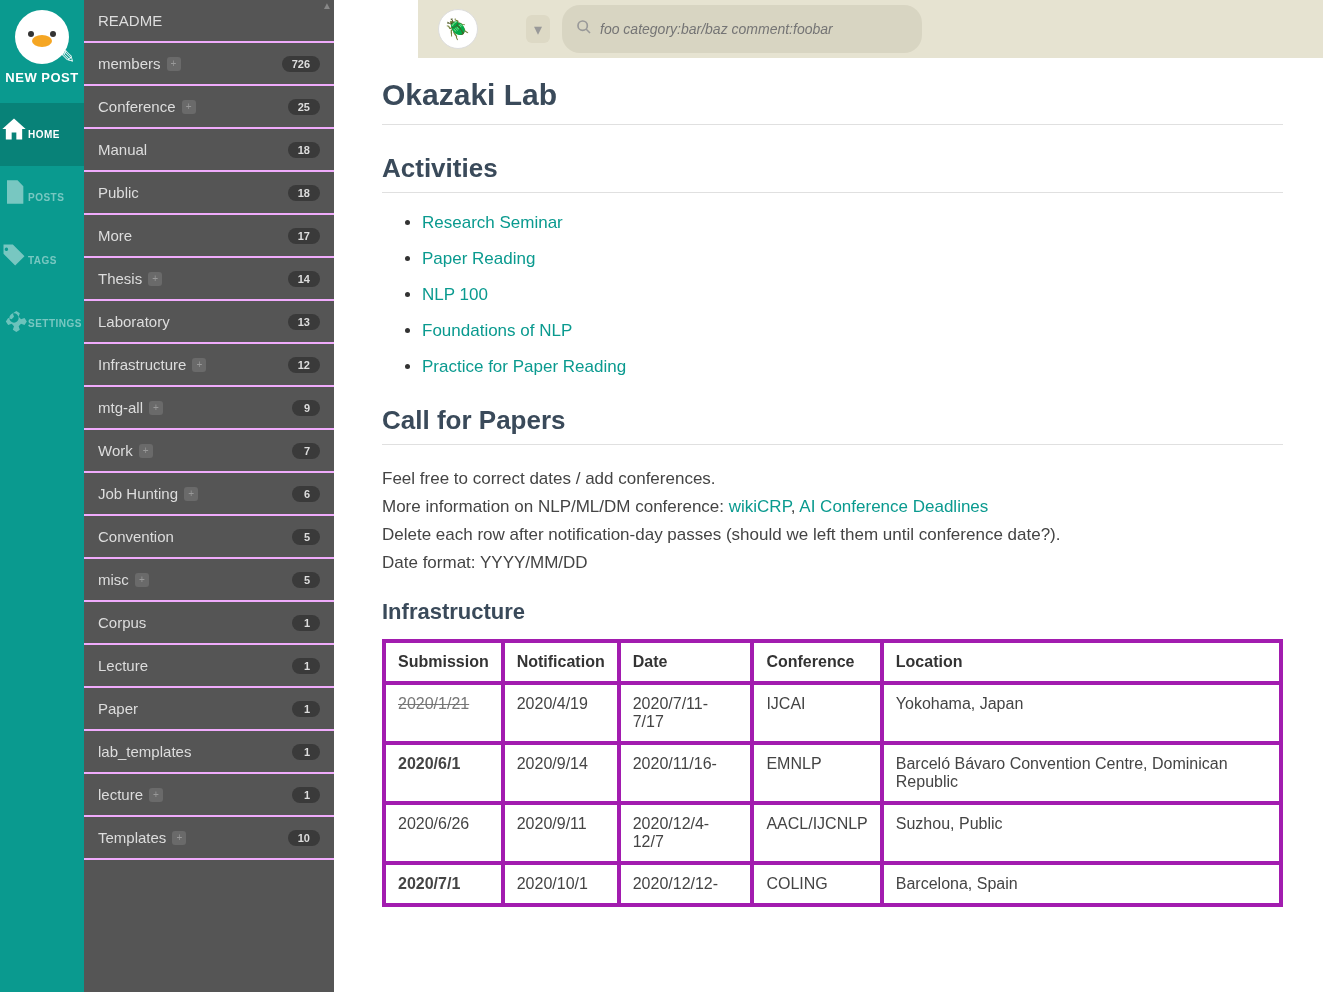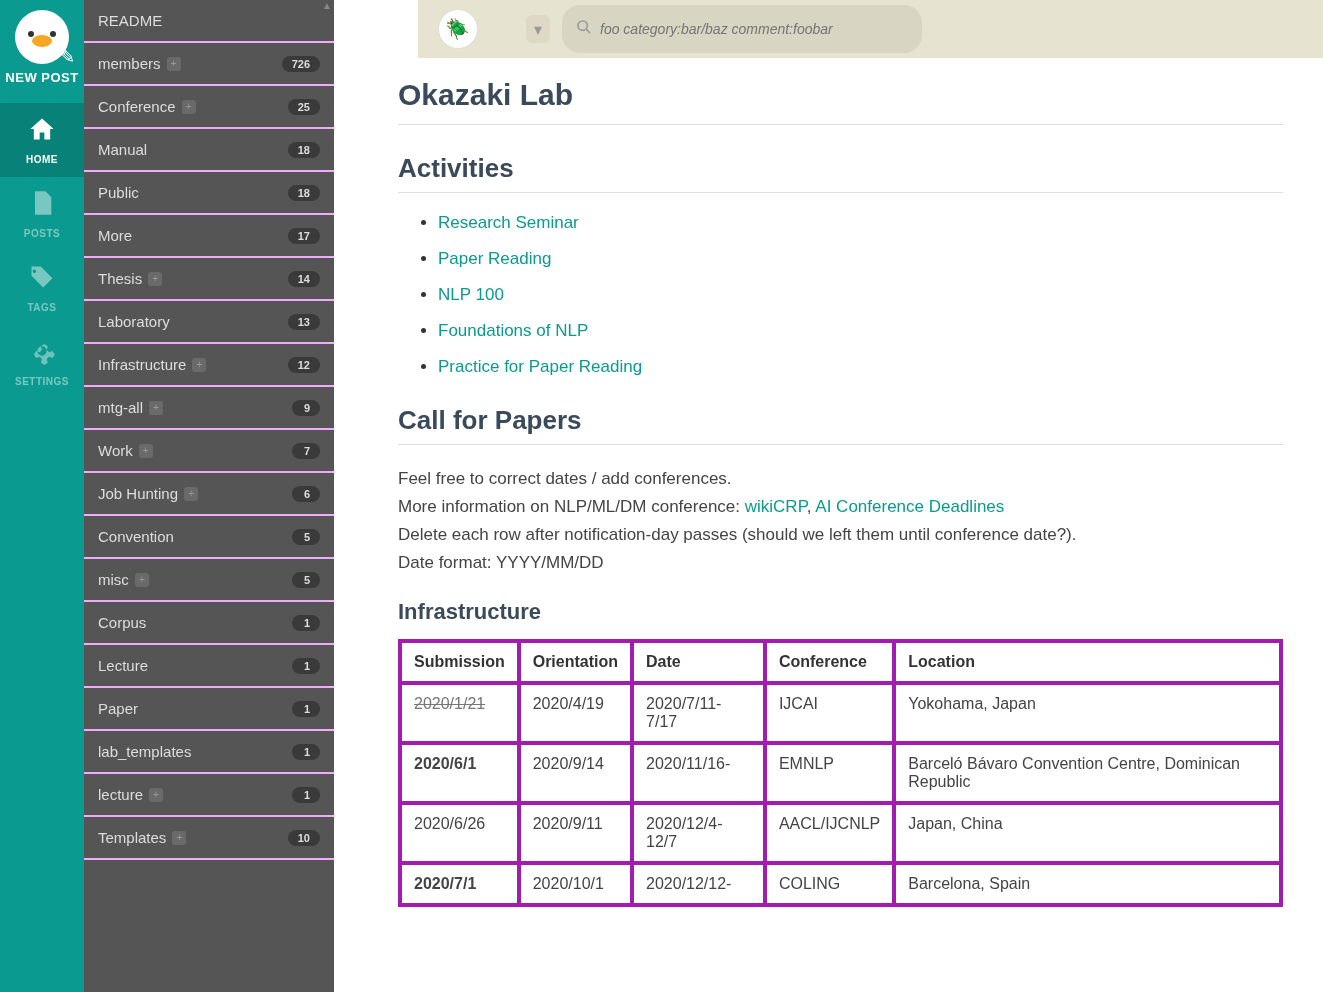--- a/index.html
+++ b/index.html
@@ -11,21 +11,21 @@
 .nav-rail { width: 84px; background: #0a9a8f; display: flex; flex-direction: column; align-items: center; padding-top: 10px; }
 .avatar-wrap { width: 54px; height: 54px; border-radius: 50%; background: #fff; display: flex; align-items: center; justify-content: center; position: relative; margin-bottom: 6px; }
 .avatar-face { width: 44px; height: 44px; border-radius: 50%; background: #fff; position: relative; }
 .avatar-eye { width: 6px; height: 6px; background: #333; border-radius: 50%; position: absolute; top: 16px; }
 .avatar-eye.l { left: 8px; }
 .avatar-eye.r { right: 8px; }
 .avatar-beak { width: 20px; height: 12px; background: #f5a623; border-radius: 50%; position: absolute; top: 20px; left: 12px; }
 .pencil { position: absolute; bottom: -4px; right: -6px; color: #fff; font-size: 18px; }
 .nav-label { color: #fff; font-size: 13px; font-weight: 600; letter-spacing: 0.5px; margin-bottom: 18px; }
 
-.nav-item { width: 84px; display: flex; flex-direction: column; align-items: center; padding: 12px 0; color: rgba(255,255,255,0.45); cursor: pointer; position: relative; }
+.nav-item { width: 84px; display: flex; flex-direction: row; align-items: center; padding: 12px 0; color: rgba(255,255,255,0.45); cursor: pointer; position: relative; }
 .nav-item.active { background: #088278; color: #fff; }
 .nav-item.active::after { content: ''; position: absolute; right: -10px; top: 50%; transform: translateY(-50%); border: 10px solid transparent; border-left-color: #088278; z-index: 5; }
 .nav-item .icon { font-size: 26px; margin-bottom: 4px; }
 .nav-item .txt { font-size: 10px; font-weight: 600; letter-spacing: 0.5px; }
 
 
 .cat-sidebar { width: 250px; background: #555; color: #ddd; overflow-y: auto; position: relative; }
 .cat-sidebar::-webkit-scrollbar { width: 8px; }
 .cat-item { display: flex; align-items: center; justify-content: space-between; padding: 12px 14px; border-bottom: 2px solid #f0abfc; cursor: pointer; font-size: 15px; }
 .cat-name { display: flex; align-items: center; gap: 6px; }
@@ -36,21 +36,21 @@
 
 
 .topbar { height: 58px; background: #e6e3d1; display: flex; align-items: center; padding: 0 20px; gap: 12px; position: absolute; top: 0; left: 84px; right: 0; z-index: 2; }
 .team-logo { width: 40px; height: 40px; background: #fff; border-radius: 50%; display: flex; align-items: center; justify-content: center; font-size: 20px; border: 1px solid #ddd; }
 .team-dd { width: 24px; height: 28px; background: #ddd9c5; border-radius: 6px; display: flex; align-items: center; justify-content: center; color: #999; cursor: pointer; margin-left: 36px; }
 .search-wrap { flex: 0 0 360px; height: 48px; background: #d8d5c2; border-radius: 18px; display: flex; align-items: center; padding: 0 14px; gap: 8px; }
 .search-wrap input { background: transparent; border: none; outline: none; flex: 1; font-size: 14px; color: #666; font-style: italic; }
 .search-icon { color: #999; font-size: 16px; }
 
 
-.main { margin-left: 16px; flex: 1; padding: 78px 40px 40px 48px; overflow-y: auto; height: 100vh; }
+.main { margin-left: 0; flex: 1; padding: 78px 40px 40px 48px; overflow-y: auto; height: 100vh; }
 .main h1 { font-size: 30px; color: #3a4a5a; font-weight: 600; margin-bottom: 12px; }
 .main h2 { font-size: 26px; color: #3a4a5a; font-weight: 700; margin-top: 28px; margin-bottom: 8px; }
 .main h3 { font-size: 22px; color: #3a4a5a; font-weight: 600; margin-top: 22px; margin-bottom: 14px; }
 .rule { border: none; border-top: 1px solid #e0e0e0; margin-bottom: 20px; }
 .activities { list-style: disc; padding-left: 40px; }
 .activities li { margin-bottom: 16px; font-size: 17px; }
 .activities li a { color: #0a9a8f; text-decoration: none; }
 .cfp-text { font-size: 17px; color: #444; line-height: 1.65; margin-bottom: 0; }
 .cfp-text a { color: #0a9a8f; text-decoration: none; }
 
@@ -229,21 +229,21 @@
         <span>More information on NLP/ML/DM conference: </span><a href="#">wikiCRP</a><span>, </span><a href="#">AI Conference Deadlines</a>
       </p>
       <p class="cfp-text">Delete each row after notification-day passes (should we left them until conference date?).</p>
       <p class="cfp-text">Date format: YYYY/MM/DD</p>
 
       <h3>Infrastructure</h3>
       <table>
         <thead>
             <tr id="thead-row">
               <th>Submission</th>
-              <th>Orientation</th>
+              <th>Notification</th>
               <th>Date</th>
               <th>Conference</th>
               <th>Location</th>
             </tr>
           </thead>
         <tbody id="tbody">
             <tr>
     <td><span class="strike">2020/1/21</span></td>
     <td>2020/4/19</td>
     <td>2020/7/11-7/17</td>
@@ -255,21 +255,21 @@
     <td>2020/9/14</td>
     <td>2020/11/16-</td>
     <td>EMNLP</td>
     <td>Barceló Bávaro Convention Centre, Dominican Republic</td>
             </tr>
             <tr>
     <td><span class="">2020/6/26</span></td>
     <td>2020/9/11</td>
     <td>2020/12/4-12/7</td>
     <td>AACL/IJCNLP</td>
-    <td>Japan, China</td>
+    <td>Suzhou, Public</td>
             </tr>
             <tr>
     <td><span class="bold">2020/7/1</span></td>
     <td>2020/10/1</td>
     <td>2020/12/12-</td>
     <td>COLING</td>
     <td>Barcelona, Spain</td>
             </tr>
           </tbody>
       </table>

